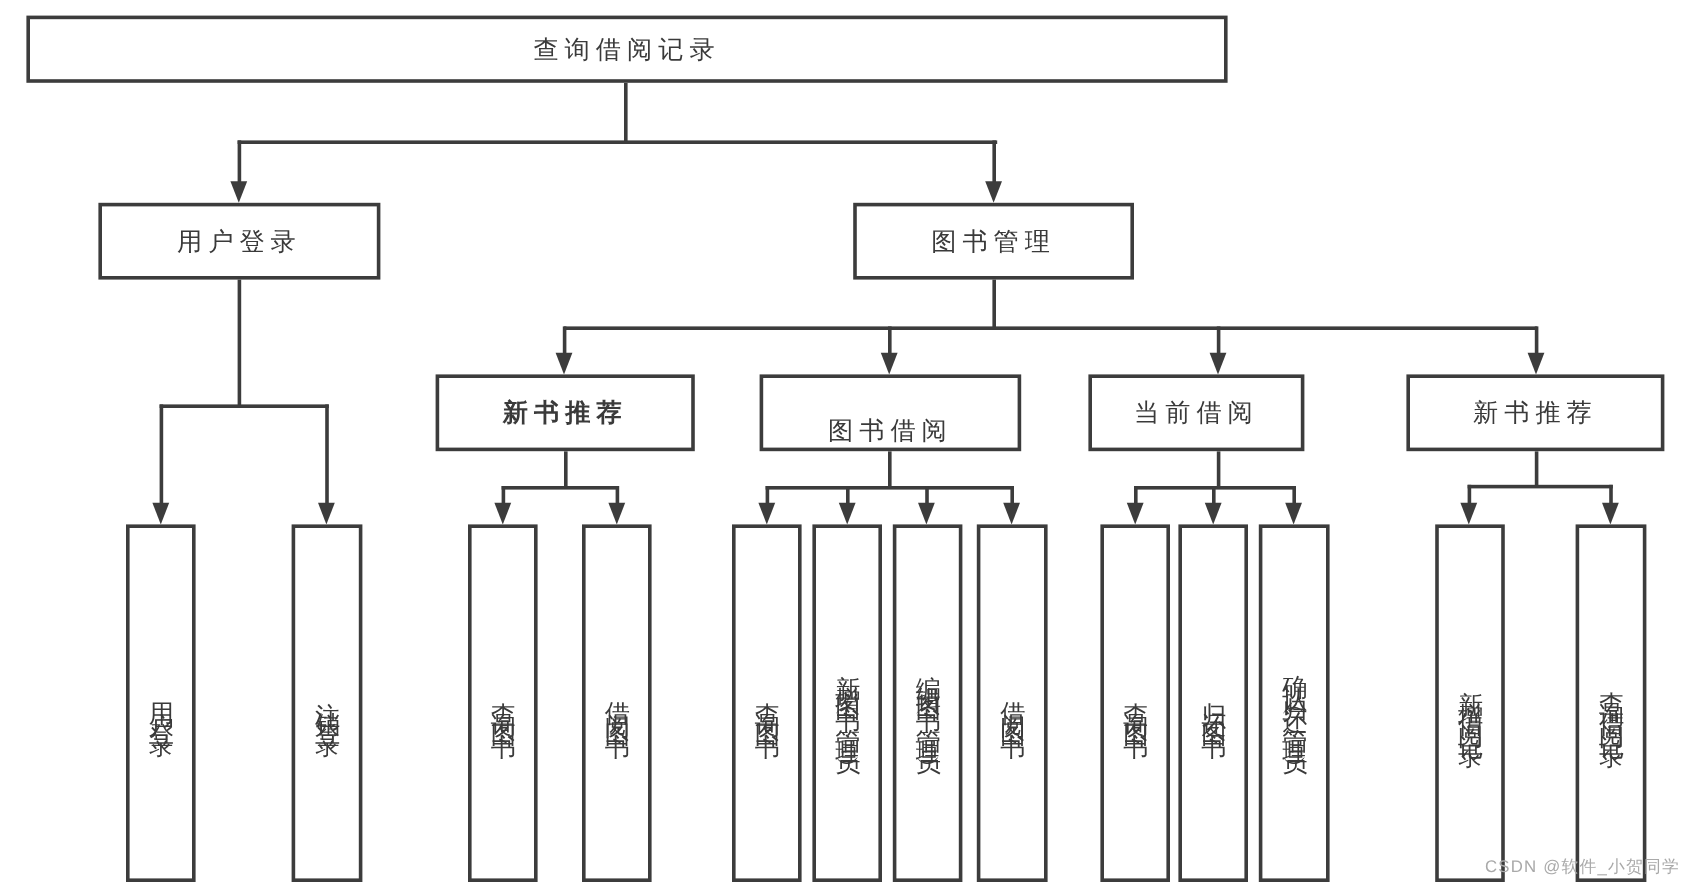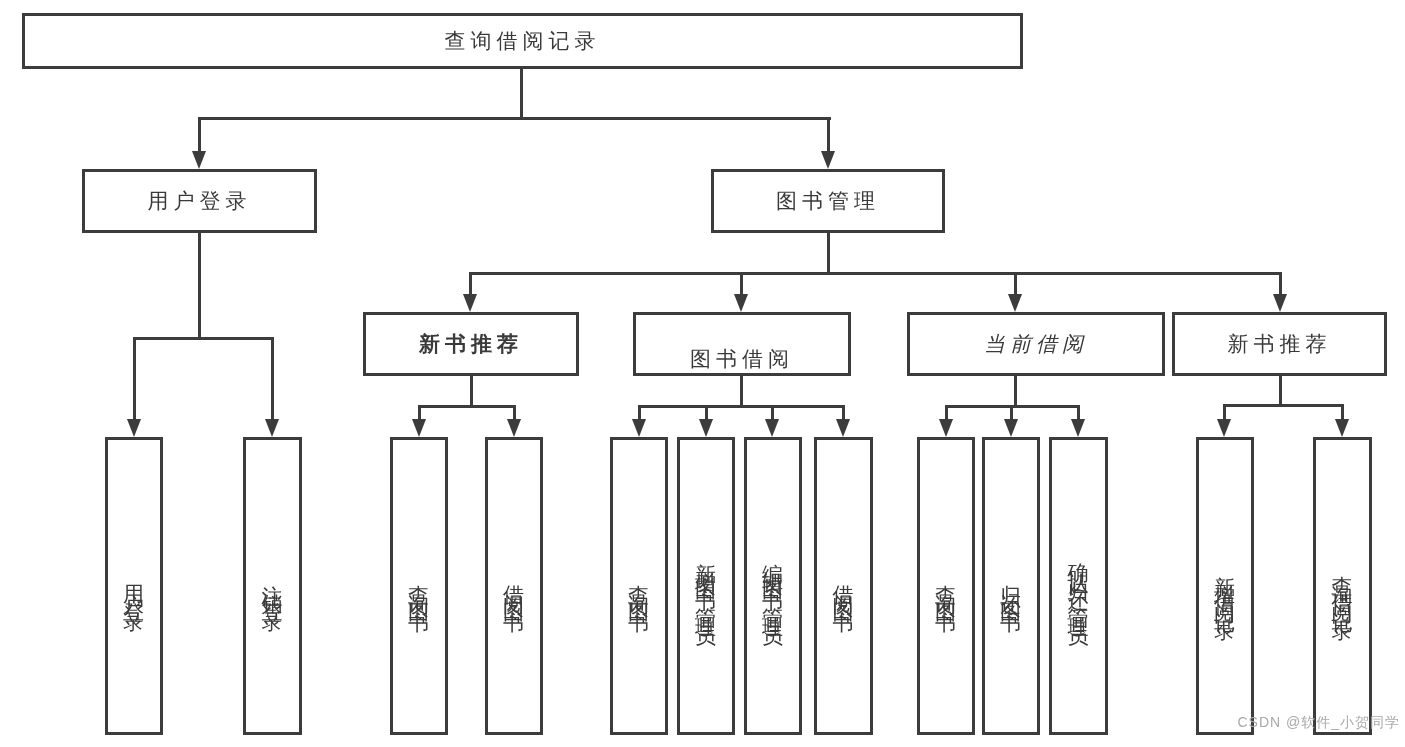--- a/index.html
+++ b/index.html
@@ -124,21 +124,21 @@
   <div class="box" style="left:711px;top:169px;width:234px;height:64px;">
     <span class="lbl">图书管理</span>
   </div>
 
   <div class="box" style="left:363px;top:312px;width:216px;height:64px;font-weight:bold;">
     <span class="lbl">新书推荐</span>
   </div>
   <div class="box" style="left:633px;top:312px;width:218px;height:64px;align-items:flex-end;">
     <span class="lbl">图书借阅</span>
   </div>
-  <div class="box" style="left:907px;top:312px;width:258px;height:64px;font-style:italic;">
+  <div class="box" style="left:907px;top:312px;width:180px;height:64px;">
     <span class="lbl">当前借阅</span>
   </div>
   <div class="box" style="left:1172px;top:312px;width:215px;height:64px;">
     <span class="lbl">新书推荐</span>
   </div>
 
   <div class="box leaf" style="left:105px;top:437px;width:58px;height:298px;">
     <span class="lbl">用户登录</span>
   </div>
   <div class="box leaf" style="left:243px;top:437px;width:59px;height:298px;">

